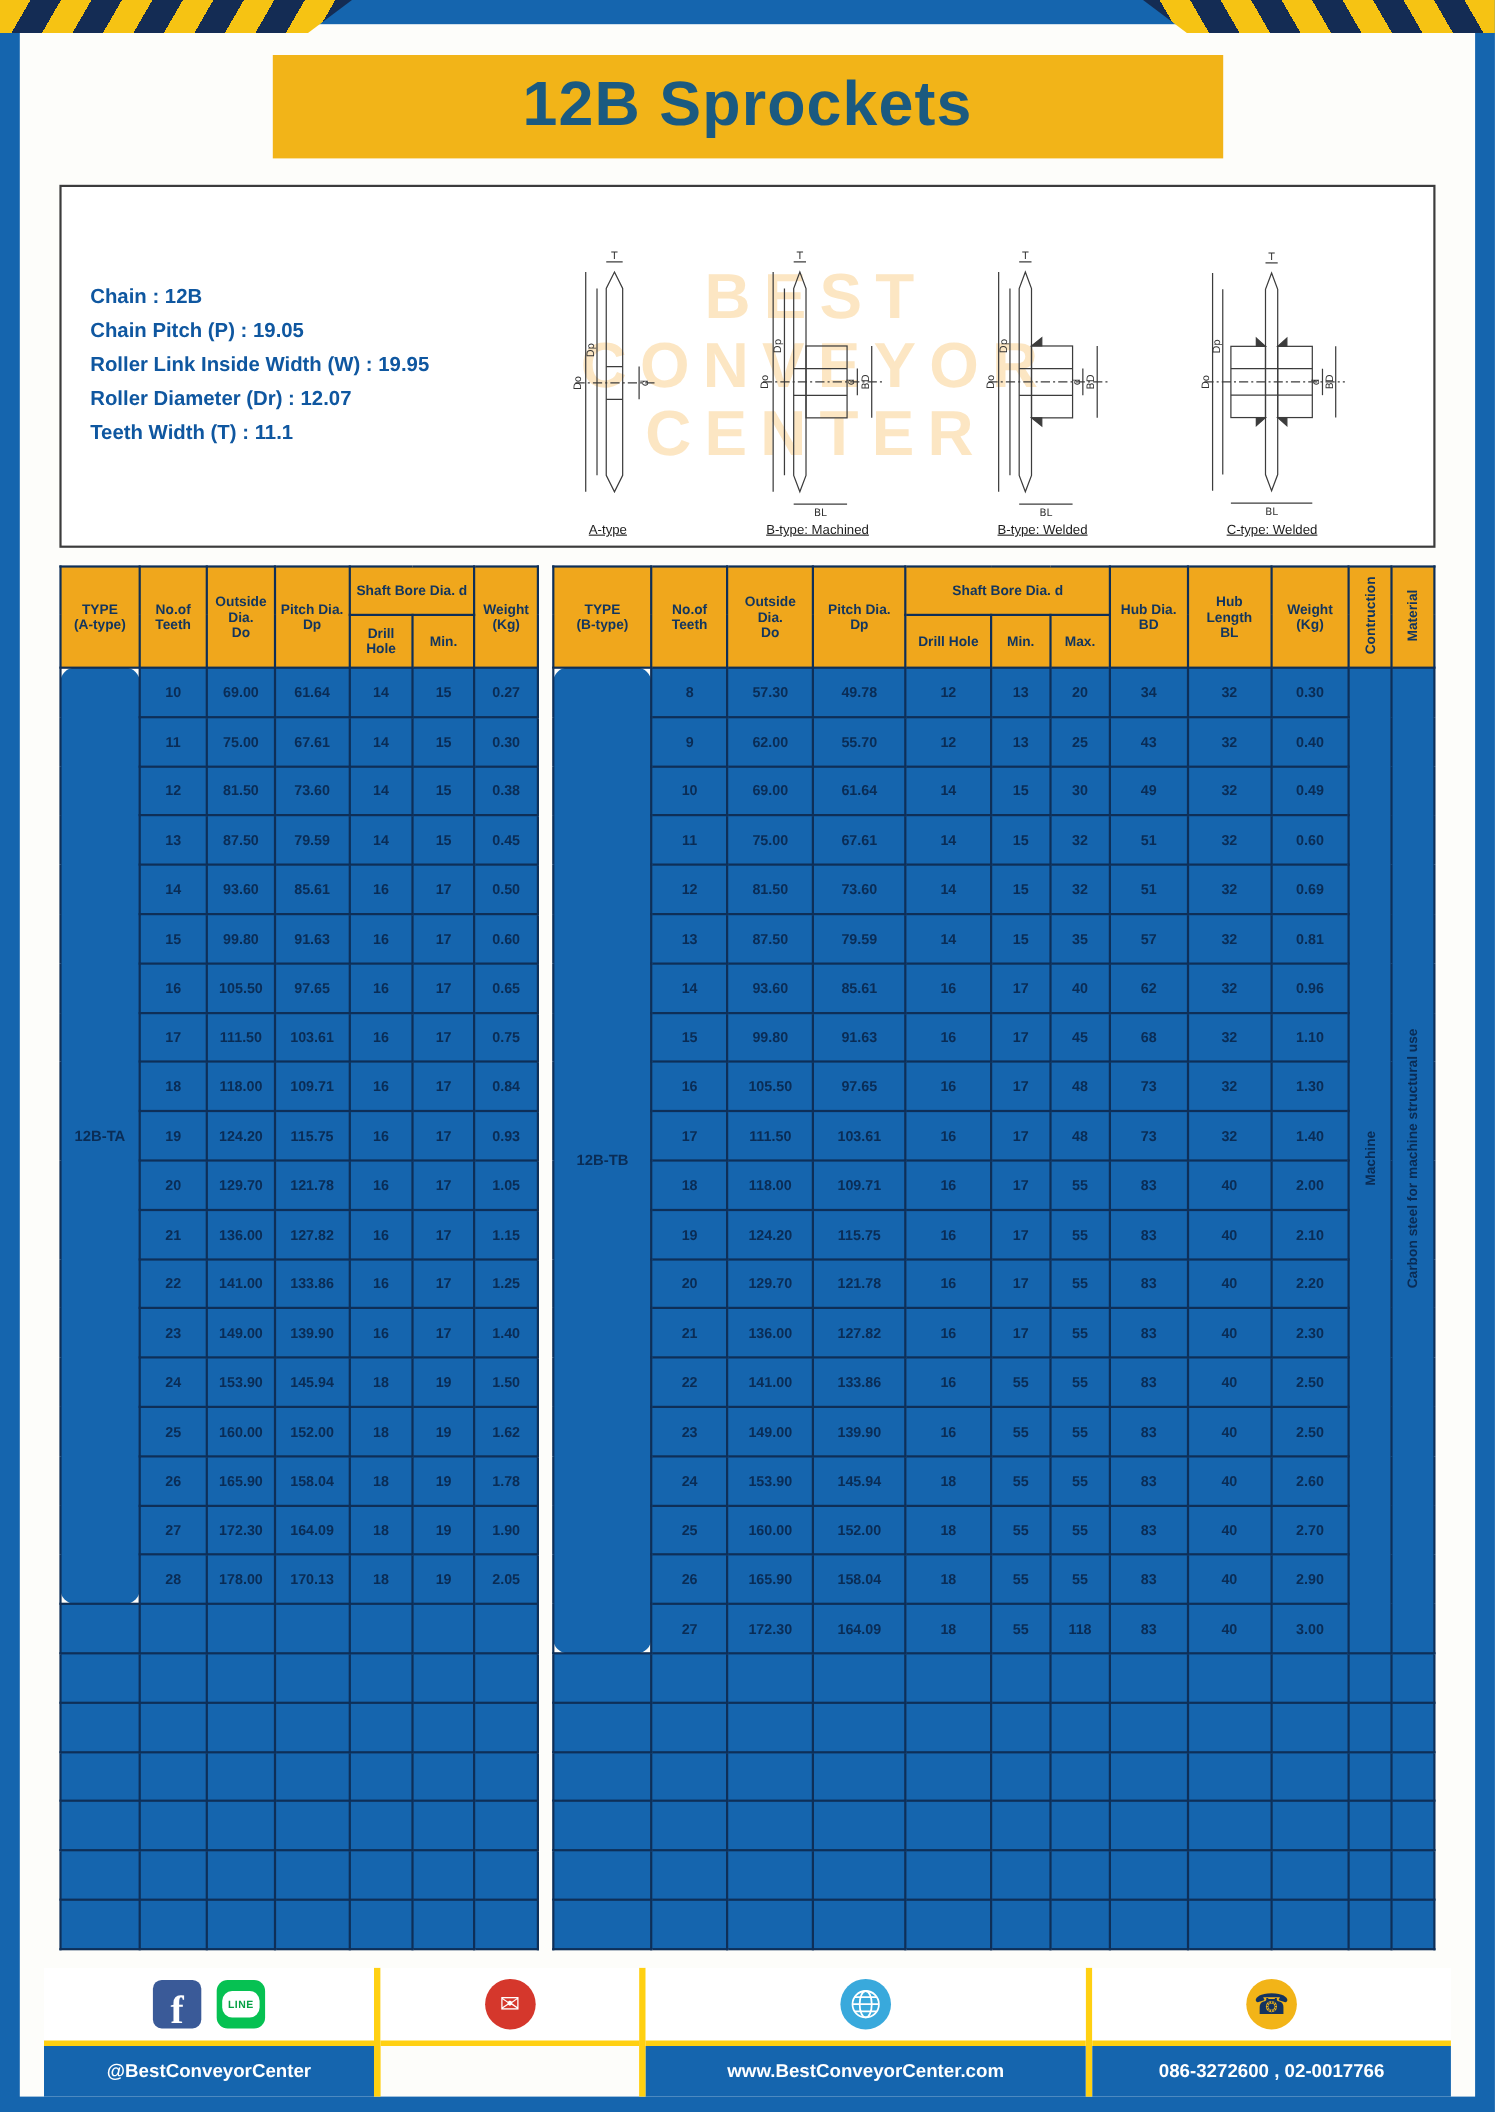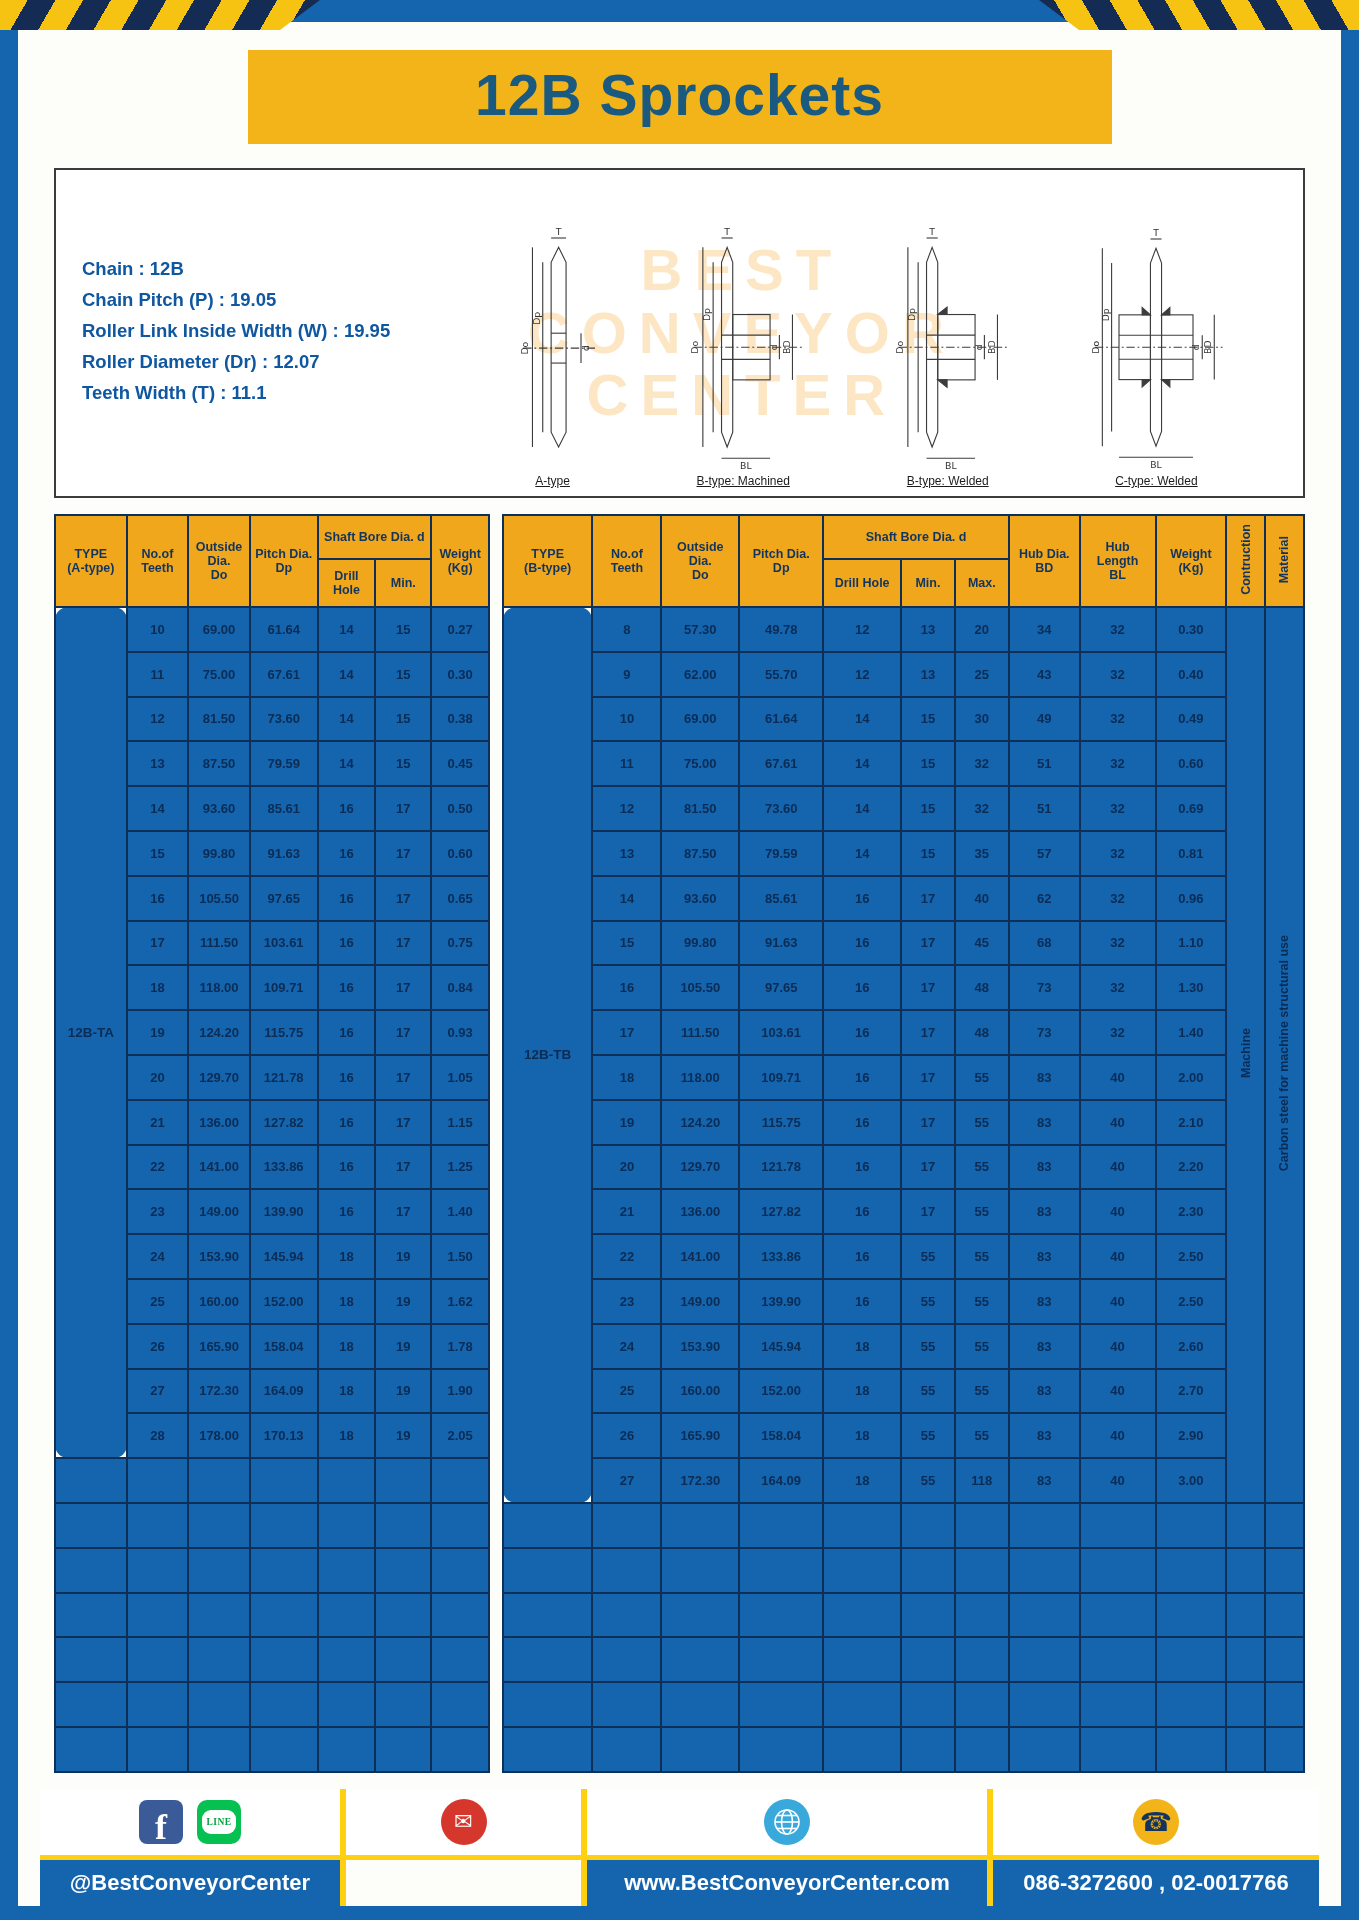--- a/index.html
+++ b/index.html
@@ -40,25 +40,25 @@
   .type-cell { font-size:13.5px;border-radius:13px; }
   .vcell { padding:0; }
   .vth { padding:0; }
   .vtext { writing-mode:vertical-rl; transform:rotate(180deg); display:inline-block; font-size:12.5px; line-height:1; }
 
   
   .footer { margin-top:auto; display:grid; grid-template-columns:300px 6px 235px 6px 400px 6px 1fr; grid-template-rows:66px 5px 46px; }
   .f-sep { background:#ffd012; grid-row:1 / span 3; }
   .f-ico { background:#fff; display:flex; align-items:center; justify-content:center; gap:14px; grid-row:1; }
   .f-line { background:#ffd012; grid-row:2; }
-  .f-bar { background:#1565ae; color:#fff; font-weight:bold; font-size:22px; display:flex; align-items:center; justify-content:center; grid-row:3; white-space:nowrap; }
+  .f-bar { background:#1565ae; color:#fff; font-weight:bold; font-size:17px; display:flex; align-items:center; justify-content:center; grid-row:3; white-space:nowrap; }
 
   .ic-fb { width:44px; height:44px; border-radius:8px; background:#3a5a98; color:#fff; display:flex; align-items:flex-end; justify-content:center; font-family:"Liberation Serif",serif; font-weight:bold; font-size:36px; line-height:0.95; overflow:hidden; }
   .ic-line { width:44px; height:44px; border-radius:10px; background:#06c152; display:flex; align-items:center; justify-content:center; }
-  .ic-line-bubble { width:34px; height:24px; background:#fff; border-radius:9px; display:flex; align-items:center; justify-content:center; color:#06a044; font-size:9.5px; font-weight:bold; letter-spacing:0.5px;font-family:Liberation Serif, serif; }
+  .ic-line-bubble { width:34px; height:24px; background:#fff; border-radius:9px; display:flex; align-items:center; justify-content:center; color:#06a044; font-size:9.5px; font-weight:bold; letter-spacing:0.5px; }
   .ic-mail { width:46px; height:46px; border-radius:50%; background:#d5372c; color:#fff; display:flex; align-items:center; justify-content:center; font-size:22px; }
   .ic-globe { width:46px; height:46px; border-radius:50%; background:#39a9dc; display:flex; align-items:center; justify-content:center; }
   .ic-phone { width:46px; height:46px; border-radius:50%; background:#f2b418; color:#14335f; display:flex; align-items:center; justify-content:center; font-size:26px; }
 </style>
 </head>
 <body>
 
 <div class="hazard hazard-left"></div>
 <div class="hazard hazard-right"></div>
 

